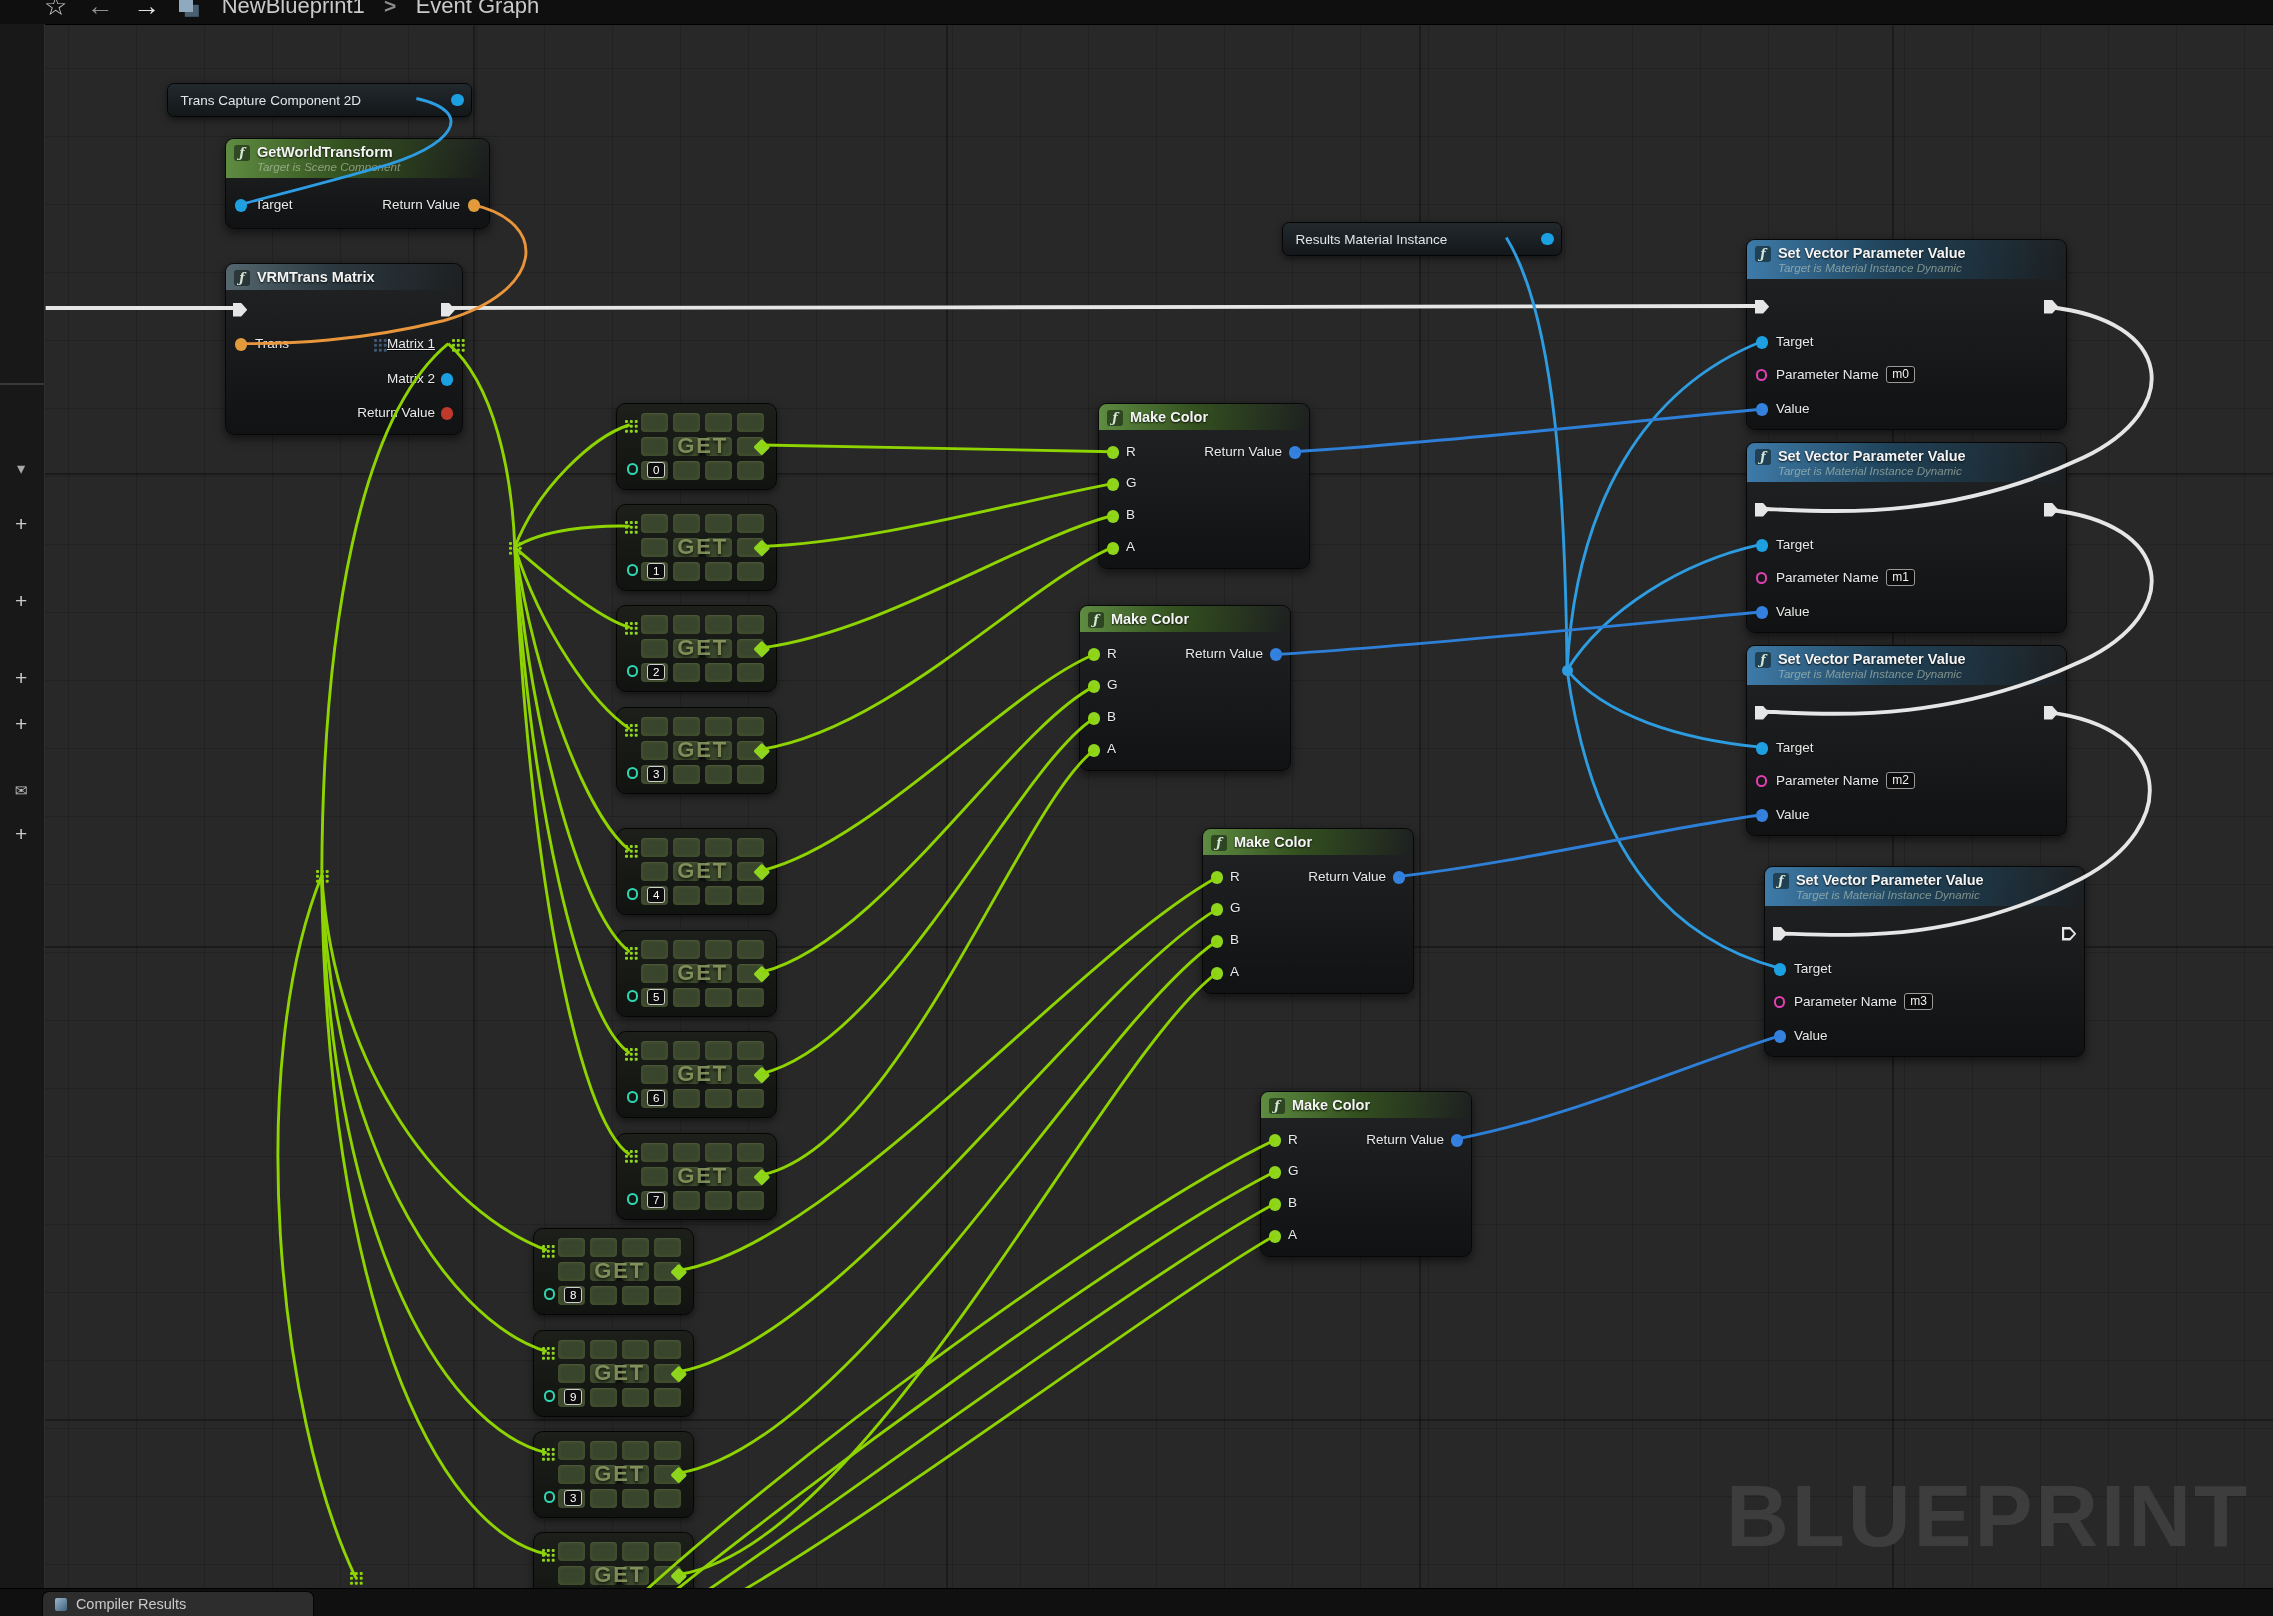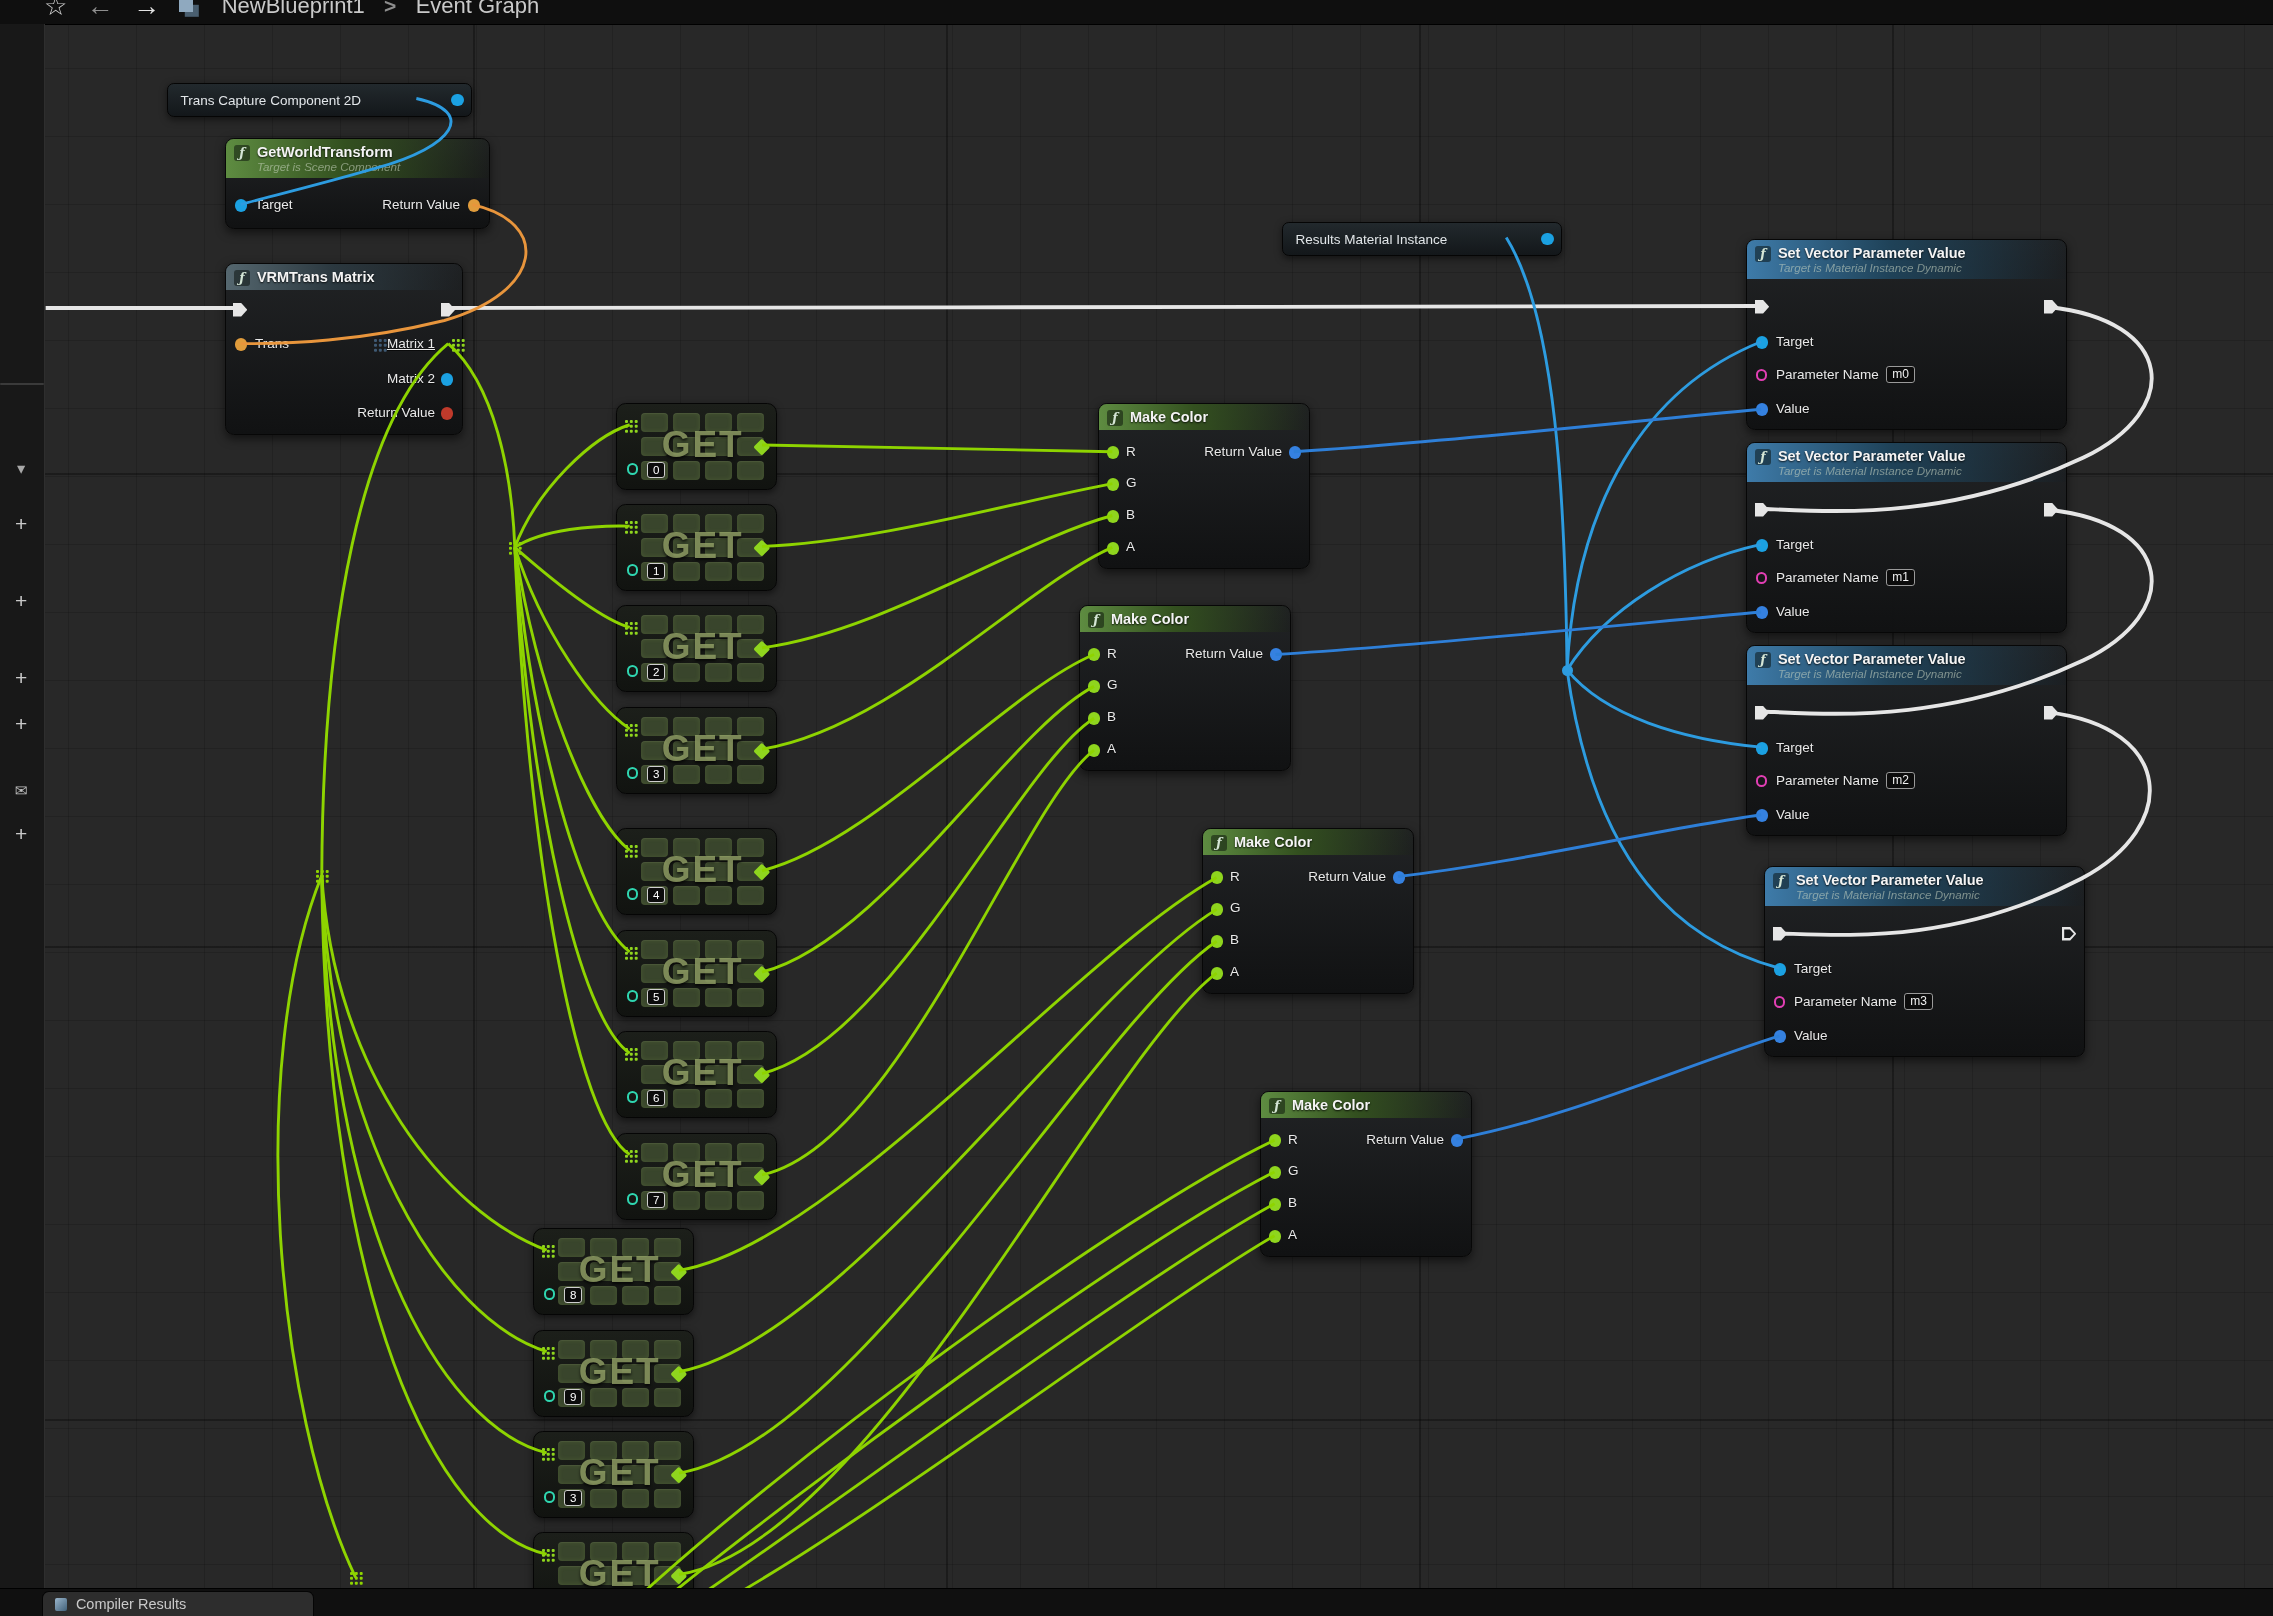--- a/index.html
+++ b/index.html
@@ -61,21 +61,21 @@
   .varnode .pin{right:6.8px;top:9.7px;}
 
   
   .getnode{position:absolute;width:159px;height:85px;background:linear-gradient(180deg,#1c1f1a,#111310);
     border:1px solid #050505;border-radius:9.7px;box-shadow:0 2.9px 7.7px rgba(0,0,0,.5);z-index:2;}
   .getgrid{position:absolute;left:24px;right:11.6px;top:8.7px;bottom:8.7px;display:grid;
     grid-template-columns:repeat(4,1fr);grid-template-rows:repeat(3,1fr);gap:4.8px;}
   .getgrid i{background:#39452c;border-radius:3.9px;
     box-shadow:inset 0 0 4.8px rgba(150,190,90,.18),inset 0 1px 0 rgba(255,255,255,.05);}
   .gettext{position:absolute;left:24px;right:11.6px;top:50%;transform:translateY(-54%);text-align:center;
-    font-size:37px;font-weight:bold;letter-spacing:1.9px;color:rgba(150,165,105,.8);
+    font-size:22px;font-weight:bold;letter-spacing:1.9px;color:rgba(150,165,105,.8);
     text-shadow:0 1.9px 2.9px rgba(0,0,0,.7);}
   .arraypin{left:7.7px;top:16.4px;color:#8fd51e;}
   .idxpin{left:9.7px;bottom:14.5px;}
   .idxbox{position:absolute;left:30px;bottom:10.6px;min-width:10.6px;text-align:center;background:#0c0c0c;
     border:1px solid #cfcfcf;border-radius:2.9px;color:#fff;font-size:11.6px;line-height:14.5px;padding:0 2.9px;}
   .outdiamond{position:absolute;right:8.7px;top:37px;width:11.6px;height:11.6px;background:#8fd51e;
     transform:rotate(45deg);border-radius:1.9px;}
 
   
   .reroute{z-index:4;color:#8ed400;}
@@ -101,20 +101,21 @@
     border-top:1px solid #000;z-index:10;}
   .ctab{position:absolute;left:42px;top:1.9px;height:25px;width:247px;background:#2d2d2d;border:1px solid #050505;
     border-bottom:none;border-radius:6.8px 6.8px 0 0;display:flex;align-items:center;gap:8.7px;padding:0 11.6px;}
   .tabicon{width:12.6px;height:12.6px;background:linear-gradient(135deg,#9ab6cc,#41617a);border-radius:1.9px;}
   .ctab span.lbl{font-size:14.5px;color:#c9c9c9;white-space:nowrap;}
 </style>
 </head>
 <body>
 
 <div class="graph">
+  <div class="watermark">BLUEPRINT</div>
   <div class="zoomlabel">Zoom -2</div>
 </div>
 
 <svg class="wires" width="2274" height="1616" viewBox="0 0 2355 1674">
 
   <g stroke="#e6e6e6" stroke-width="4" fill="none">
     <path d="M47,319 L248,319"></path>
     <path d="M462,319 C900,319 1500,317 1824,317"></path>
     <path d="M2122,318 C2252,332 2262,424 2158,474 C2018,540 1898,530 1824,527"></path>
     <path d="M2122,528 C2252,542 2262,634 2158,684 C2018,750 1898,740 1824,737"></path>

